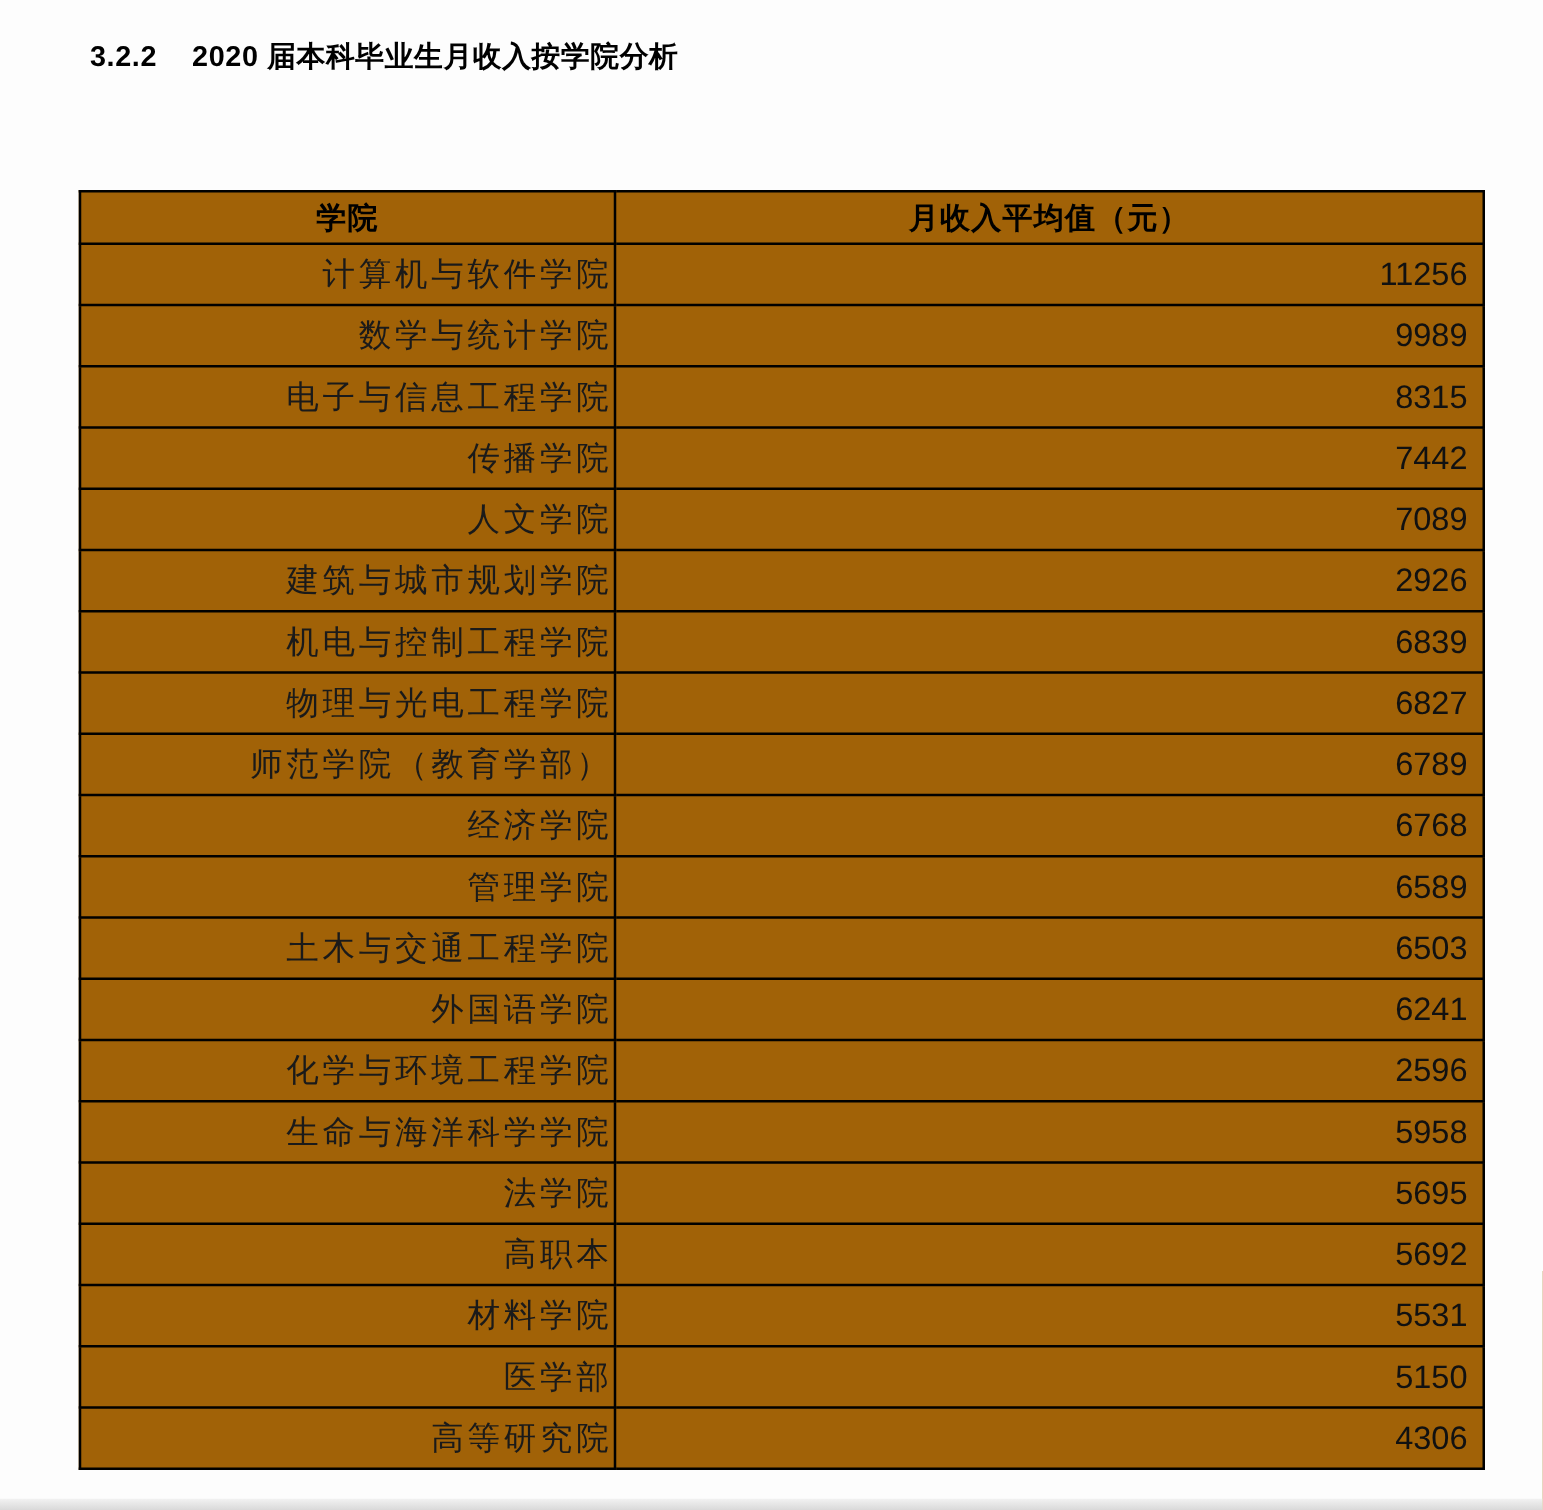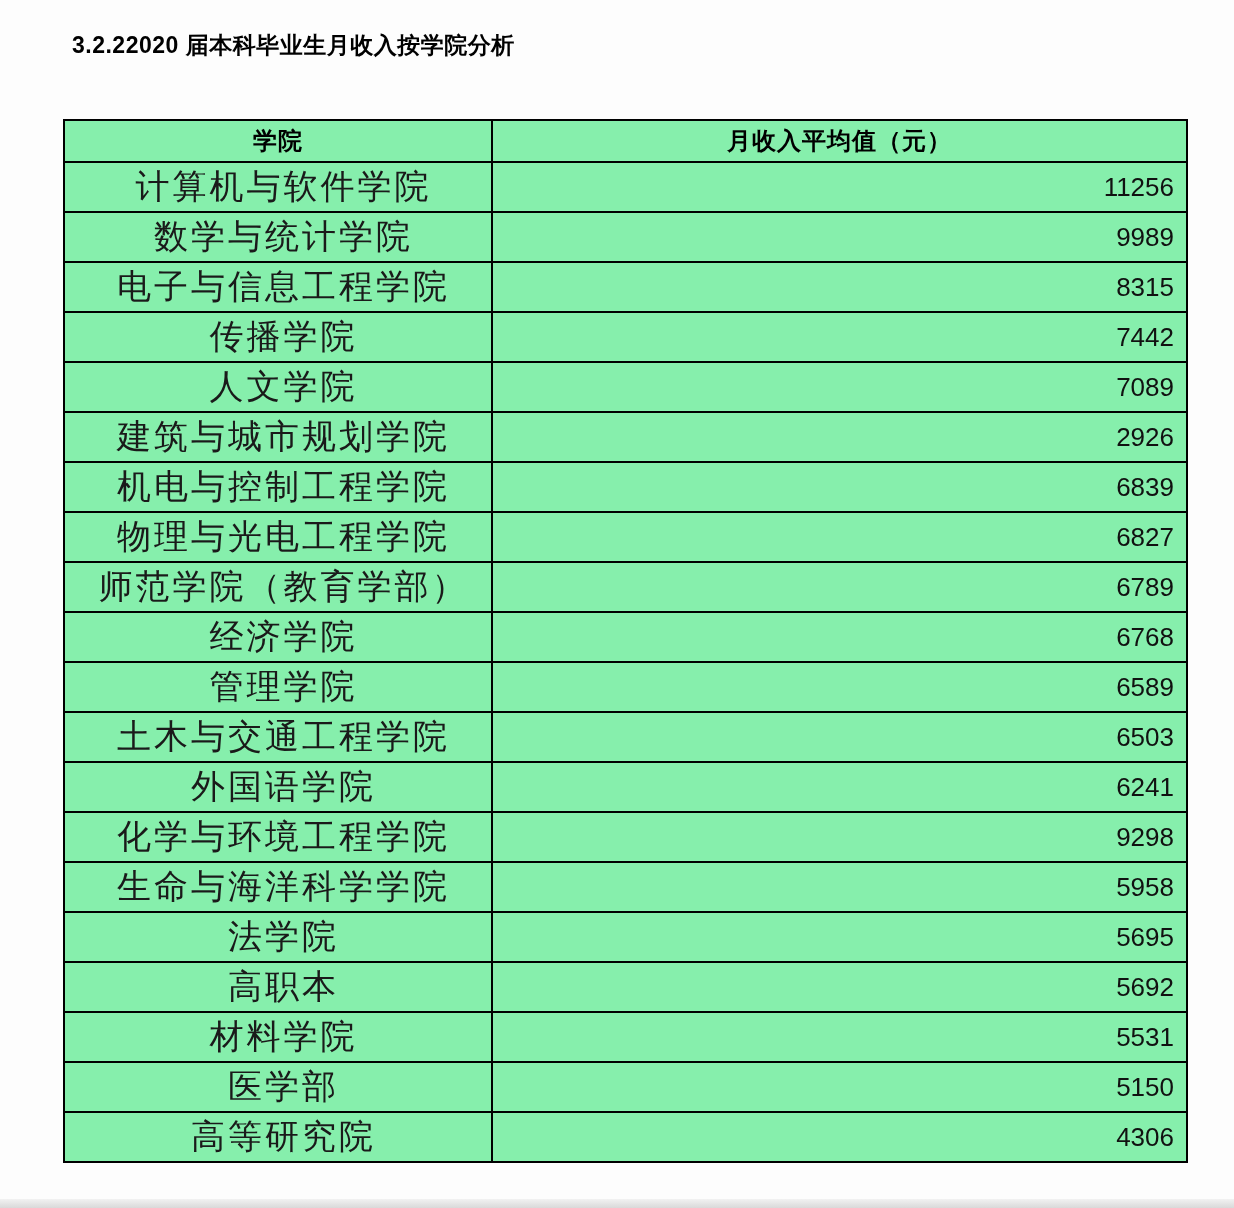--- a/index.html
+++ b/index.html
@@ -21,27 +21,28 @@
   .section-heading {
     margin: 0;
     padding: 30px 0 0 72px;
     font-family: "Liberation Sans", sans-serif;
     font-weight: bold;
     font-size: 23px;
     color: #000;
     letter-spacing: 0.5px;
   }
   .section-heading .sec-num {
+    margin-right: 28px;
   }
   table.income-table {
     border-collapse: collapse;
     table-layout: fixed;
     width: 1123px;
-    margin: 58px 0 0 63px;
-    background: #86efac;
+    margin: 91px 0 0 63px;
+    background: #a16207;
   }
   .income-table col.col-college { width: 428px; }
   .income-table col.col-income  { width: 695px; }
   .income-table th, .income-table td {
     border: 2px solid #000;
     vertical-align: middle;
     overflow: hidden;
     white-space: nowrap;
   }
   .income-table th {
@@ -51,22 +52,22 @@
     font-size: 24px;
     text-align: center;
     letter-spacing: 1px;
     color: #000;
   }
   .income-table td {
     height: 45px;
   }
   .income-table td.college-cell {
     font-family: "Liberation Serif", serif;
-    font-size: 34px;
-    text-align: center;
+    font-size: 26px;
+    text-align: right;
     padding-left: 12px;
     letter-spacing: 3px;
     color: #1a1a1a;
   }
   .income-table td.income-cell {
     font-family: Liberation Sans, sans-serif;
     font-size: 26px;
     text-align: right;
     padding-right: 12px;
     color: #111;
@@ -148,21 +149,21 @@
         <tr>
           <td class="college-cell">土木与交通工程学院</td>
           <td class="income-cell">6503</td>
         </tr>
         <tr>
           <td class="college-cell">外国语学院</td>
           <td class="income-cell">6241</td>
         </tr>
         <tr>
           <td class="college-cell">化学与环境工程学院</td>
-          <td class="income-cell">9298</td>
+          <td class="income-cell">2596</td>
         </tr>
         <tr>
           <td class="college-cell">生命与海洋科学学院</td>
           <td class="income-cell">5958</td>
         </tr>
         <tr>
           <td class="college-cell">法学院</td>
           <td class="income-cell">5695</td>
         </tr>
         <tr>

